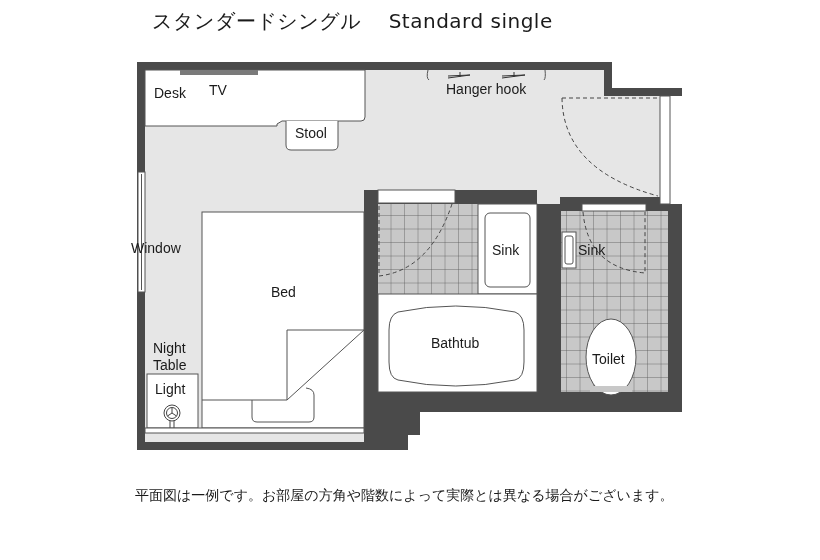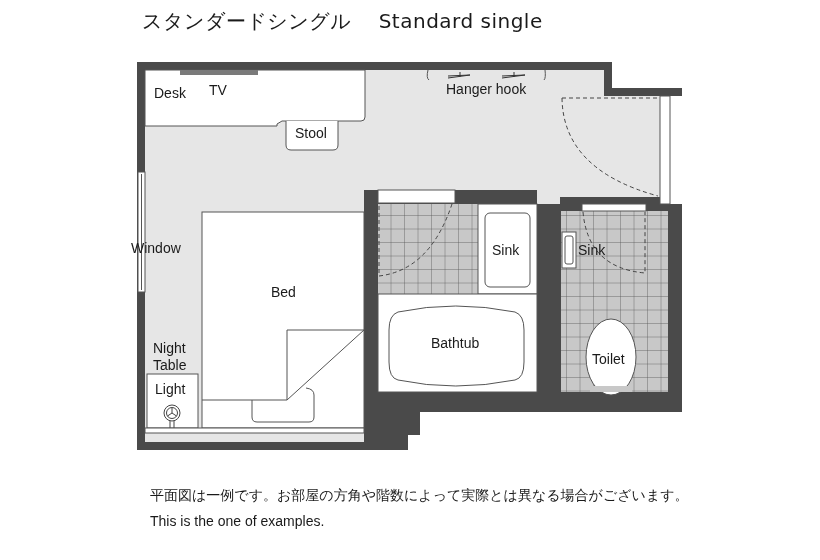--- a/index.html
+++ b/index.html
@@ -1,20 +1,20 @@
 <!DOCTYPE html>
 <html><head>
 <meta charset="utf-8">
 <style>
   html, body { margin: 0; padding: 0; background: #ffffff; }
   body { width: 820px; height: 560px; position: relative; overflow: hidden; font-family: "DejaVu Sans", "Liberation Sans", sans-serif; color: #1a1a1a; }
-  .title { position: absolute; left: 142px; top: 8px; font-size: 20px; letter-spacing: 0.5px; white-space: pre; }
+  .title { position: absolute; left: 152px; top: 8px; font-size: 20px; letter-spacing: 0.5px; white-space: pre; }
   .plan { position: absolute; left: 0; top: 0; }
   .plan text { font-family: "Liberation Sans", "DejaVu Sans", sans-serif; font-size: 14px; fill: #1a1a1a; }
-  .notes { position: absolute; left: 150px; top: 482px; font-family: "Liberation Sans", "DejaVu Sans", sans-serif; font-size: 14px; line-height: 26px; }
+  .notes { position: absolute; left: 135px; top: 482px; font-family: "Liberation Sans", "DejaVu Sans", sans-serif; font-size: 14px; line-height: 26px; }
   .notes div { white-space: nowrap; }
 </style>
 </head>
 <body>
 
 <div class="title"><span>スタンダードシングル</span><span>    </span><span>Standard single</span></div>
 
 <svg class="plan" width="820" height="480" viewBox="0 0 820 480" xmlns="http://www.w3.org/2000/svg">
   <defs>
     <pattern id="tiles" x="0" y="0" width="13.5" height="13.5" patternUnits="userSpaceOnUse">
@@ -104,14 +104,13 @@
     <rect x="565" y="236" width="8" height="28" rx="2" fill="#ffffff" stroke="#555" stroke-width="1"></rect>
     <text x="578" y="255">Sink</text>
     <ellipse cx="611" cy="357" rx="25" ry="38" fill="#ffffff" stroke="#555" stroke-width="1"></ellipse>
     <rect x="590" y="386" width="42" height="6" fill="#c8c8c8"></rect>
     <text x="592" y="364">Toilet</text>
   </g>
 </svg>
 
 <div class="notes">
   <div>平面図は一例です。お部屋の方角や階数によって実際とは異なる場合がございます。</div>
-  <div>This is the one of examples.</div>
 </div>
 
 </body></html>

